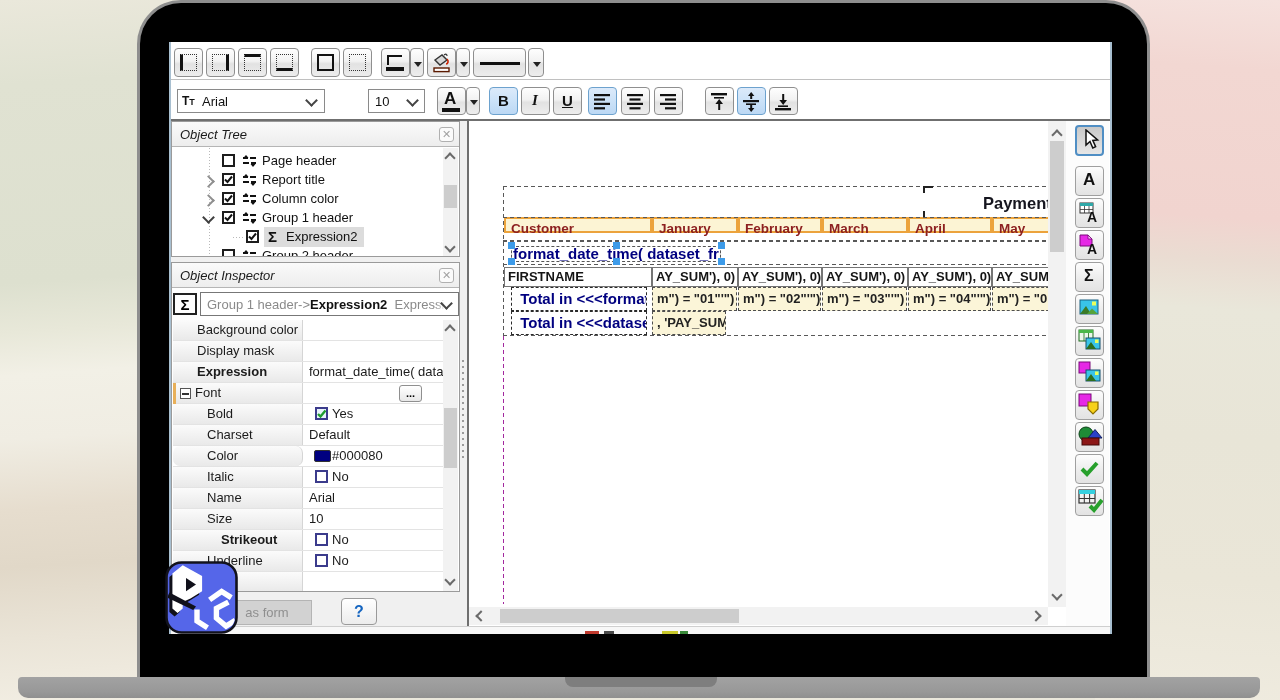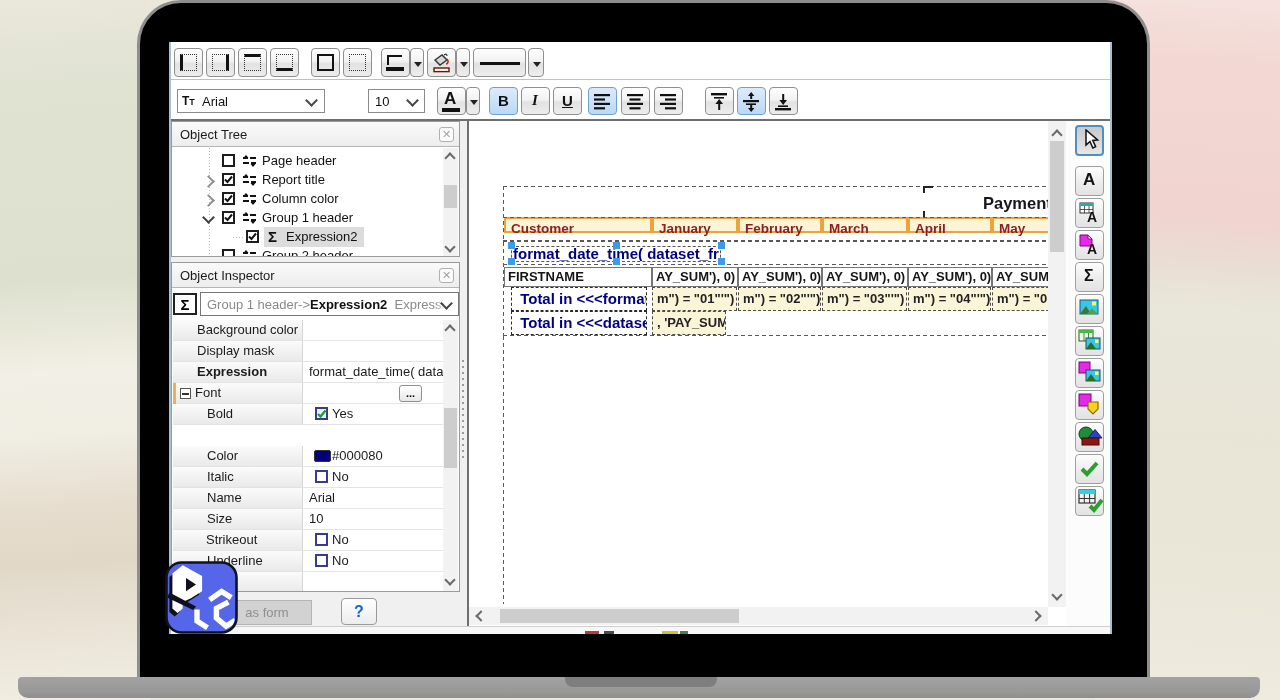--- a/index.html
+++ b/index.html
@@ -24,21 +24,21 @@
 .tbtn { position:absolute; height:29px; border:1px solid #8f8f8f; border-radius:4px;
   background:linear-gradient(180deg,#fefefe 0%,#f2f2f2 45%,#e2e2e2 55%,#ededed 100%); }
 .sel { background:linear-gradient(180deg,#dceafa 0%,#cbe2f8 50%,#bcd8f4 100%); border:1px solid #6da2ce; }
 .darr { position:absolute; width:0; height:0; border-left:4px solid transparent; border-right:4px solid transparent; border-top:5px solid #222; }
 .combo { position:absolute; background:#fff; border:1px solid #8a8a8a; }
 .chev { position:absolute; width:9px; height:9px; border-right:2px solid #444; border-bottom:2px solid #444; transform:rotate(45deg); }
 
 .panel { position:absolute; left:171px; width:289px; background:#fff; border:1px solid #9a9a9a; }
 .ptitle { position:absolute; left:0; top:0; right:0; height:25px;
   background:linear-gradient(180deg,#fafafa,#ededed); border-bottom:1px solid #b5b5b5;
-  font-size:13px; color:#1a1a1a; line-height:25px; padding-left:8px; }
+  font-size:13px; color:#1a1a1a; line-height:25px; padding-left:8px;font-style:italic; }
 .pclose { position:absolute; top:5px; right:5px; width:15px; height:15px; border:1px solid #b0b0b0;
   border-radius:3px; color:#a2a2a2; font-size:11px; line-height:13px; text-align:center; background:#fbfbfb; }
 
 .sbV { position:absolute; background:#f2f2f2; }
 .sbthumb { position:absolute; background:#cdcdcd; }
 .sarr { position:absolute; width:8px; height:8px; }
 .up    { border-left:2px solid #6a6a6a; border-top:2px solid #6a6a6a; transform:rotate(45deg); }
 .down  { border-right:2px solid #6a6a6a; border-bottom:2px solid #6a6a6a; transform:rotate(45deg); }
 .left  { border-left:2px solid #6a6a6a; border-bottom:2px solid #6a6a6a; transform:rotate(45deg); }
 .right { border-right:2px solid #6a6a6a; border-top:2px solid #6a6a6a; transform:rotate(45deg); }
@@ -347,40 +347,44 @@
       </div>
     <div class="irow" style="top:84px;">
         <div class="ilab" style="padding-left:34px;">Bold</div>
         <div class="ival" style="padding-left:28px;">Yes</div>
       <div class="vcb" style="left:142px;background:#e8f4fb;">
           <svg width="12" height="12" viewBox="0 0 12 12" style="position:absolute;left:-1px;top:-1px;">
             <polyline points="2,6 4.5,8.5 9.5,2.5" fill="none" stroke="#1f9d2f" stroke-width="2.4"></polyline>
           </svg>
         </div>
     </div>
+    <div class="irow" style="top:105px;">
+        <div class="ilab" style="padding-left:34px;">Charset</div>
+        <div class="ival">Default</div>
+      </div>
     <div class="irow" style="top:126px;">
-        <div class="ilab" style="padding-left:34px;">Color</div>
+        <div class="ilab" style="padding-left:34px;border-radius:7px;">Color</div>
         <div class="ival" style="padding-left:28px;">#000080</div>
       <div style="position:absolute;left:141px;top:4px;width:17px;height:12px;background:#000080;border:1px solid #333;border-radius:2px;"></div>
     </div>
     <div class="irow" style="top:147px;">
         <div class="ilab" style="padding-left:34px;">Italic</div>
         <div class="ival" style="padding-left:28px;">No</div>
         <div class="vcb" style="left:142px;"></div>
       </div>
     <div class="irow" style="top:168px;">
         <div class="ilab" style="padding-left:34px;">Name</div>
         <div class="ival">Arial</div>
       </div>
     <div class="irow" style="top:189px;">
         <div class="ilab" style="padding-left:34px;">Size</div>
         <div class="ival">10</div>
       </div>
     <div class="irow" style="top:210px;">
-        <div class="ilab" style="padding-left:33px;">Strikeout</div>
+        <div class="ilab" style="padding-left:48px;font-weight:bold;">Strikeout</div>
         <div class="ival" style="padding-left:28px;">No</div>
         <div class="vcb" style="left:142px;"></div>
       </div>
     <div class="irow" style="top:231px;">
         <div class="ilab" style="padding-left:34px;">Underline</div>
         <div class="ival" style="padding-left:28px;">No</div>
         <div class="vcb" style="left:142px;"></div>
       </div>
     <div class="irow" style="top:252px;">
         <div class="ilab" style="height:20px;"></div>

